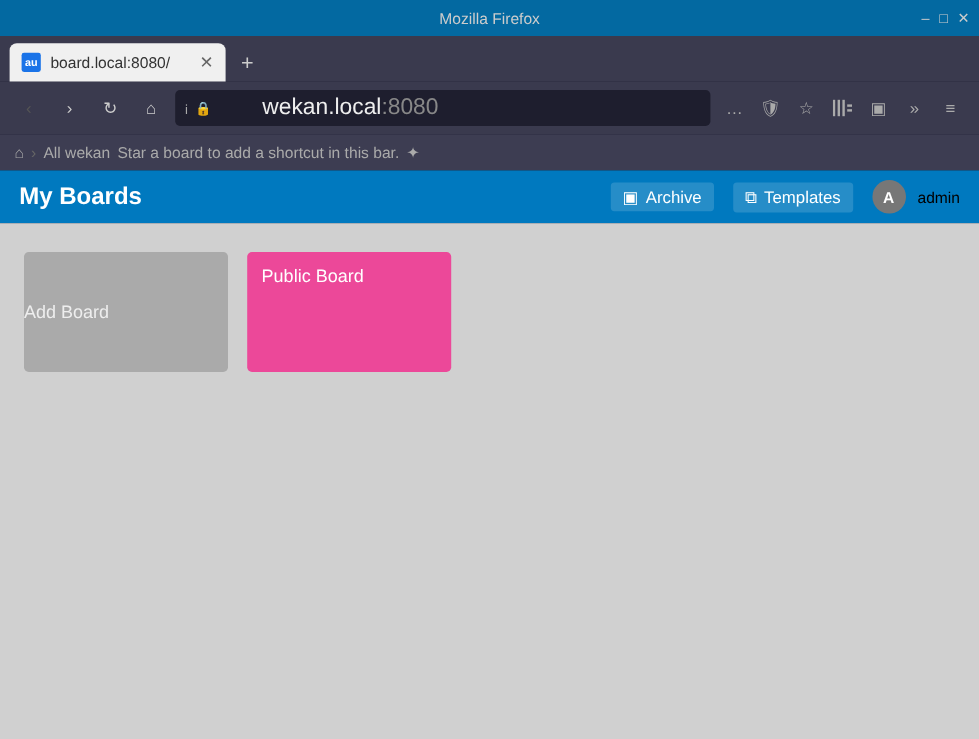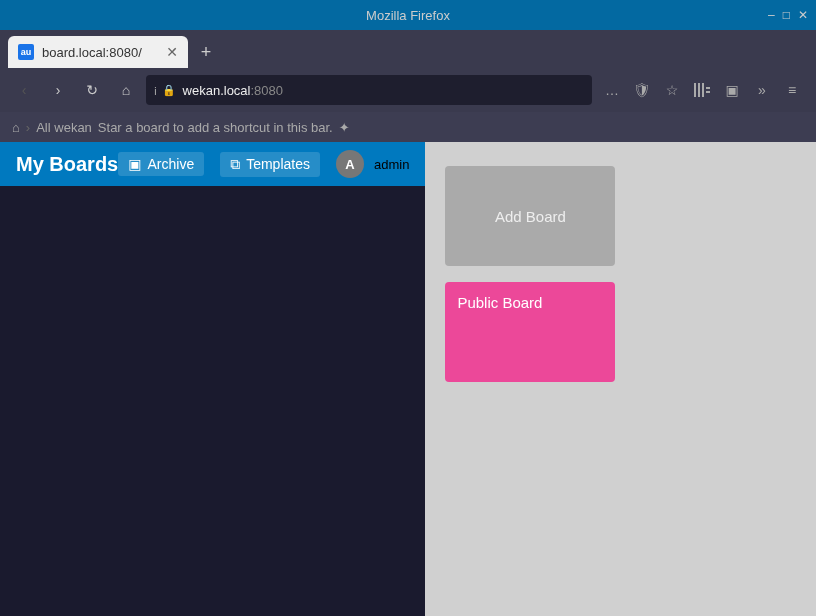--- a/index.html
+++ b/index.html
@@ -105,21 +105,21 @@
       flex: 1;
       height: 30px;
       background: #1e1e2e;
       border-radius: 4px;
       display: flex;
       align-items: center;
       padding: 0 8px;
       gap: 6px;
     }
     .address-bar .lock-icon { color: #aaa; font-size: 11px; }
-    .address-bar .url-text { color: #eee; font-size: 13px; flex: 1; }
+    .address-bar .url-text { color: #eee; font-size: 19px; flex: 1; margin-left: 36px; }
     .address-bar .url-port { color: #888; }
     .nav-icons-right {
       display: flex;
       align-items: center;
       gap: 2px;
     }
     .nav-icon-btn {
       width: 28px;
       height: 28px;
       display: flex;
@@ -192,21 +192,20 @@
       flex-wrap: wrap;
       gap: 16px;
     }
     .board-card {
       width: 170px;
       height: 100px;
       border-radius: 4px;
       cursor: pointer;
       display: flex;
       align-items: center;
-      justify-content: center;
       font-size: 15px;
       font-weight: 500;
     }
     .board-card.add-board {
       background: #aaa;
       color: #eee;
     }
     .board-card.public-board {
       background: #ec4899;
       color: white;
@@ -235,20 +234,21 @@
       margin-left: 4px;
     }
     .user-area {
       display: flex;
       align-items: center;
       gap: 6px;
     }
 
     .page-main {
       display: flex;
+      flex-direction: column;
       height: calc(616px - 30px - 38px - 44px - 30px);
     }
   </style>
 </head>
 <body>
 
 <div class="title-bar">
   <span>Mozilla Firefox</span>
   <div class="window-controls">
     <span class="window-control">–</span>

